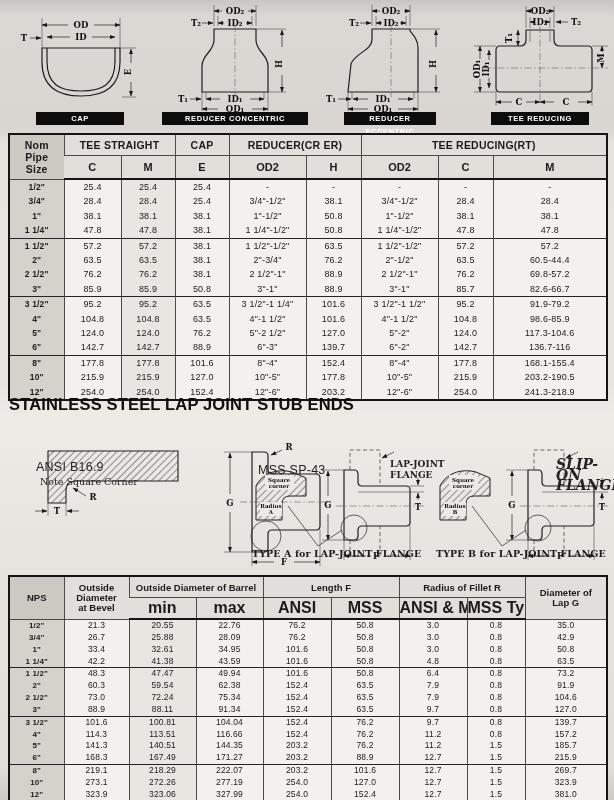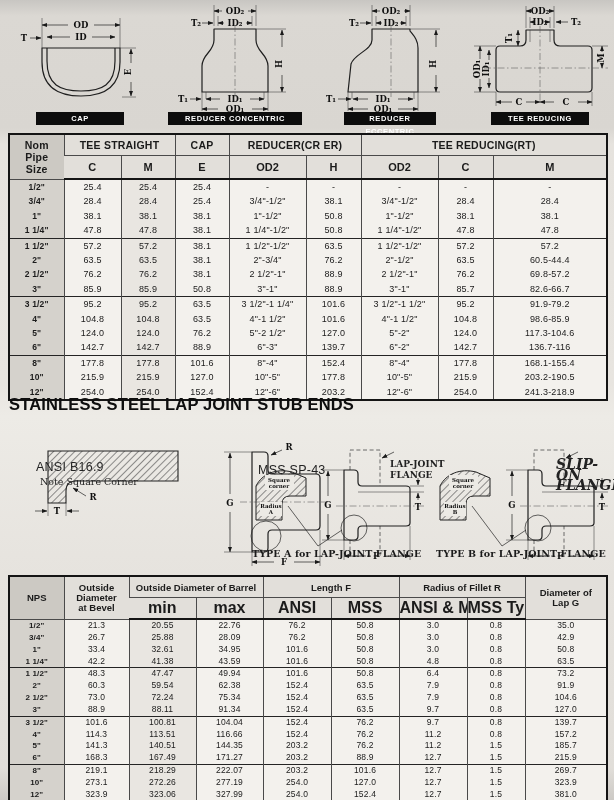--- a/index.html
+++ b/index.html
@@ -122,21 +122,21 @@
       <text class="lb" x="124" y="64" text-anchor="middle" transform="rotate(-90 124 64)">H</text>
       <path class="dim" d="M32,99 L43,99" marker-end="url(#ar)"></path>
       <text class="lb" x="25" y="102" text-anchor="middle">T₁</text>
       <path class="dim" d="M62,99 L48,99" marker-end="url(#ar)"></path>
         <path class="dim" d="M92,99 L106,99" marker-end="url(#ar)"></path>
       <text class="lb" x="77" y="102" text-anchor="middle">ID₁</text>
       <path class="dim" d="M60,109 L44,109" marker-end="url(#ar)"></path>
         <path class="dim" d="M94,109 L110,109" marker-end="url(#ar)"></path>
       <text class="lb" x="77" y="112" text-anchor="middle">OD₁</text>
     </svg>
-    <div class="bar" style="width:134px">REDUCER CONCENTRIC</div>
+    <div class="bar" style="width:146px">REDUCER CONCENTRIC</div>
   </div>
 
   <div class="diag" style="left:320px;width:140px">
     <svg width="140" height="118" viewBox="0 0 140 118" style="top:0;left:0">
       <path class="thin" d="M52,5 V26 M90,5 V26 M56,16 V26 M86,16 V26"></path>
       <path class="dim" d="M60,11 L52,11" marker-end="url(#ar)"></path>
         <path class="dim" d="M84,11 L90,11" marker-end="url(#ar)"></path>
       <text class="lb" x="71" y="14" text-anchor="middle">OD₂</text>
       <path class="dim" d="M62,23 L56,23" marker-end="url(#ar)"></path>
         <path class="dim" d="M80,23 L86,23" marker-end="url(#ar)"></path>

